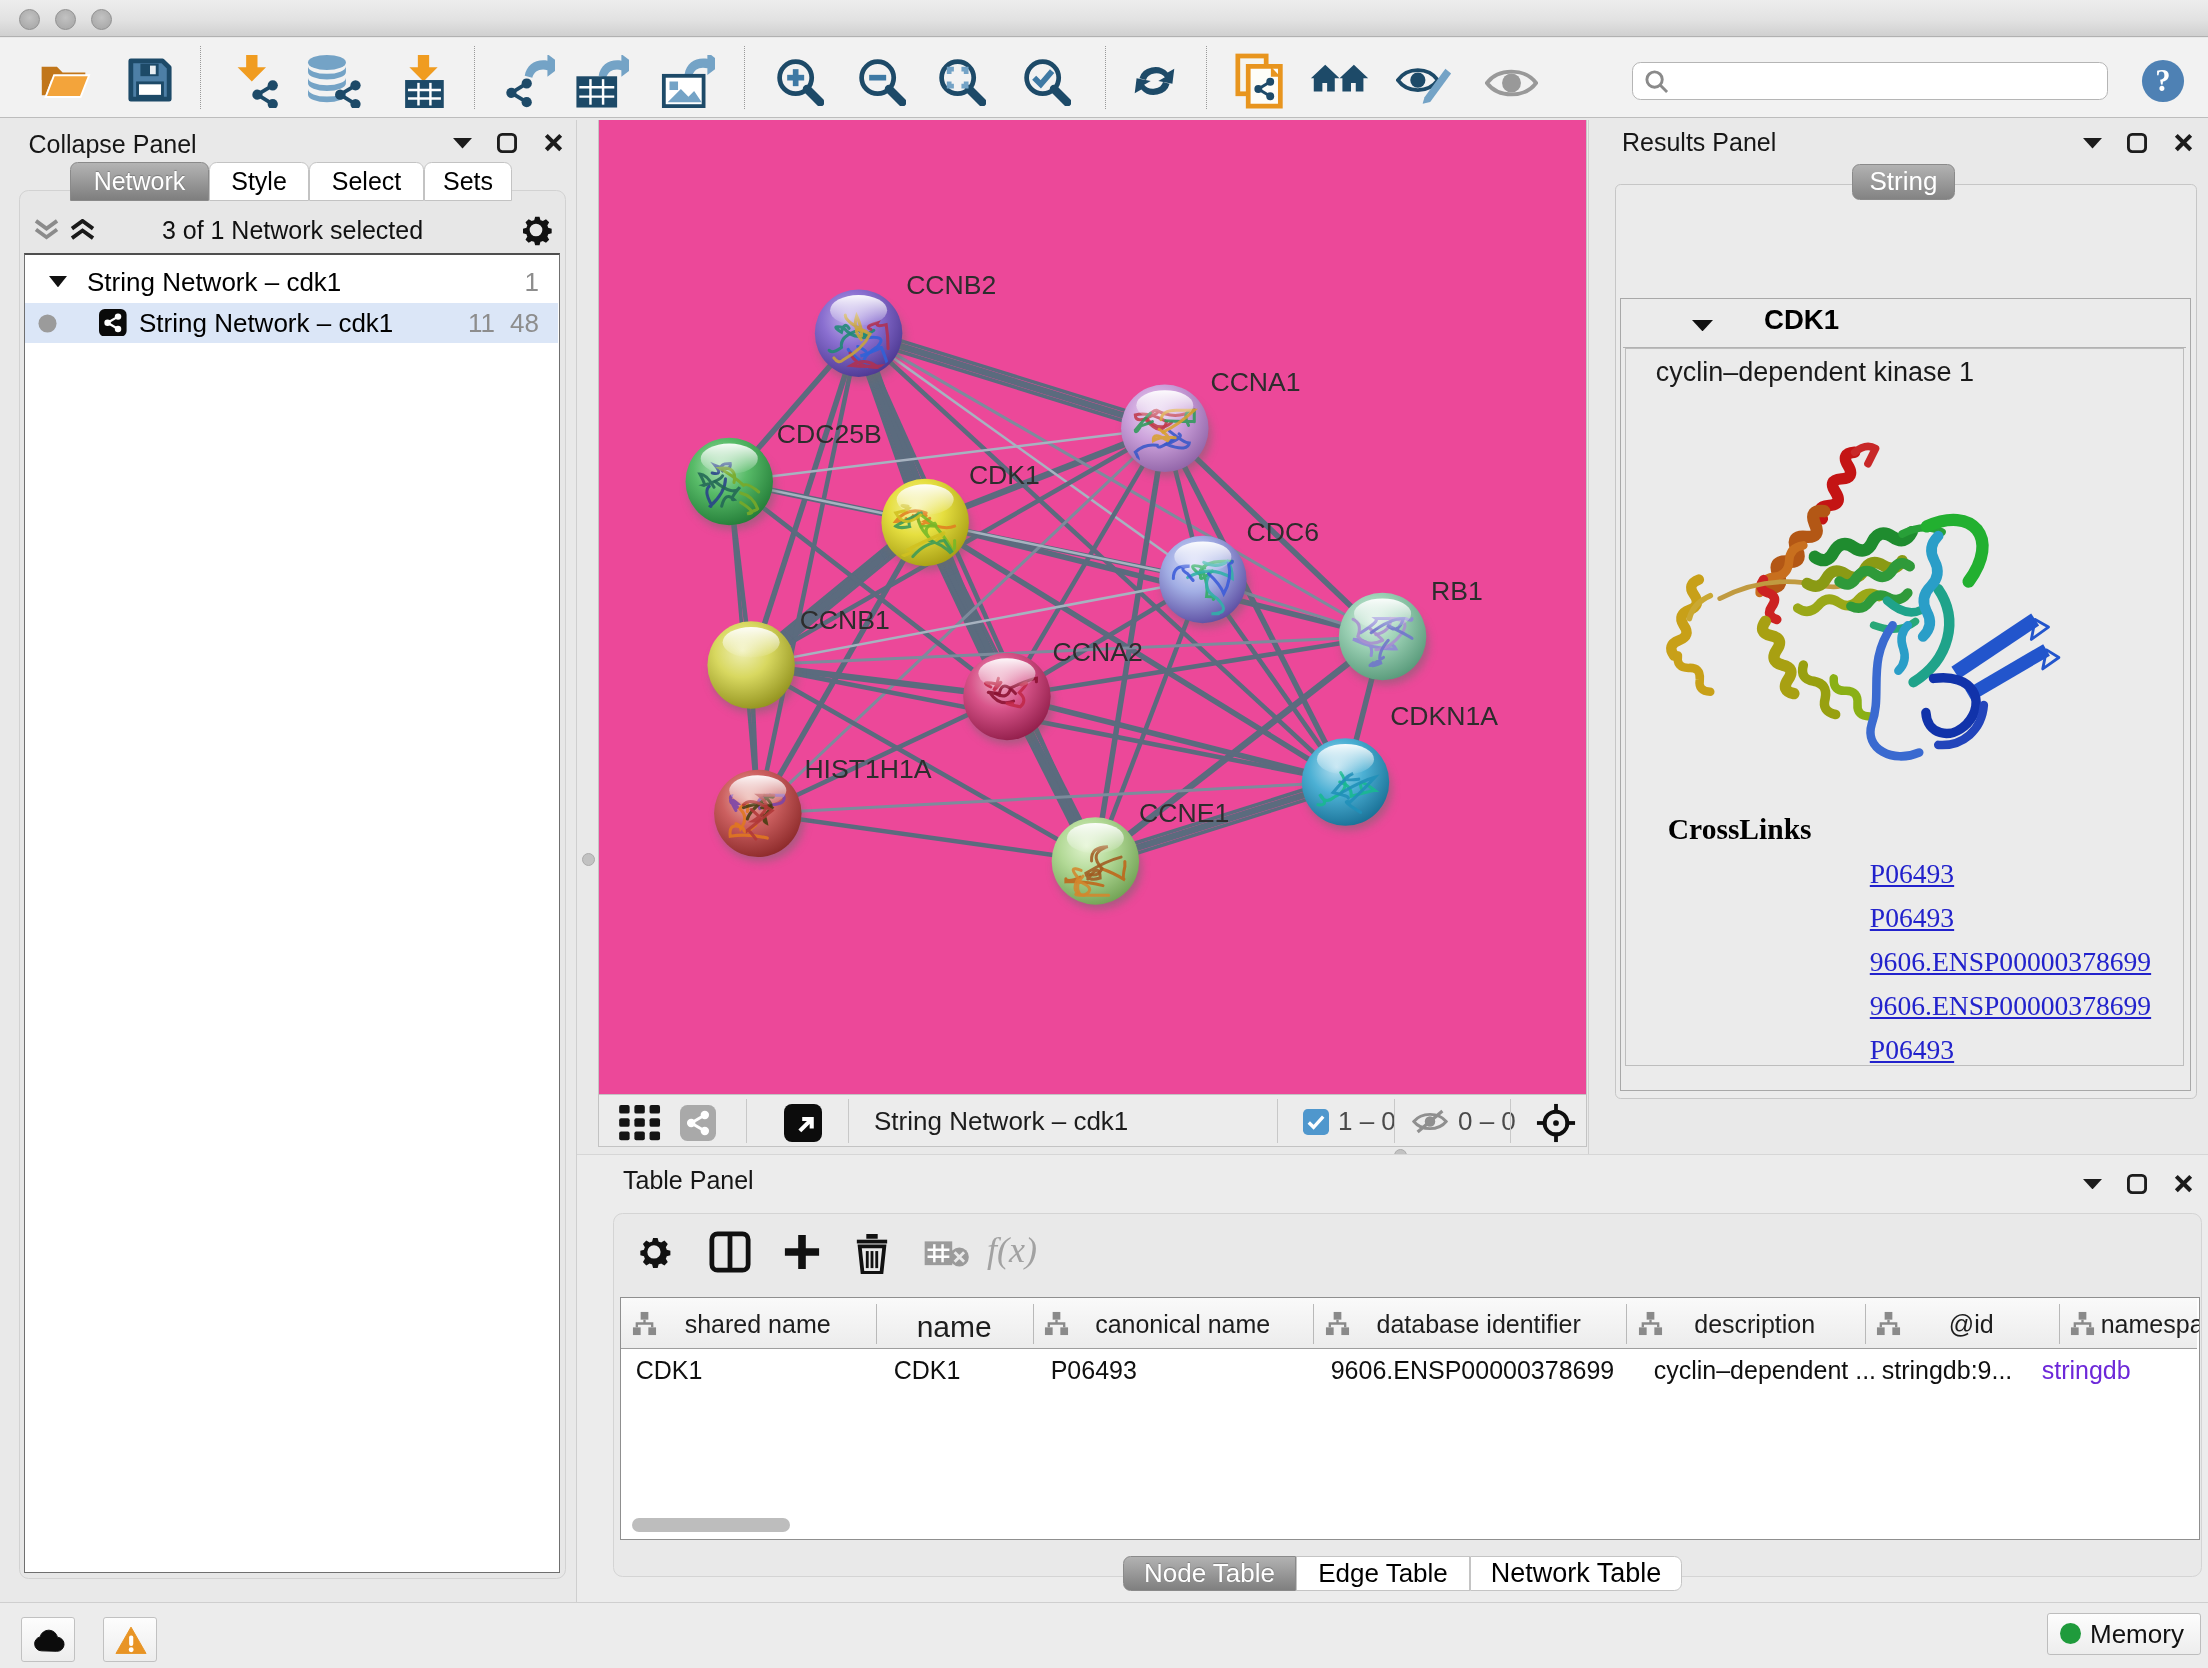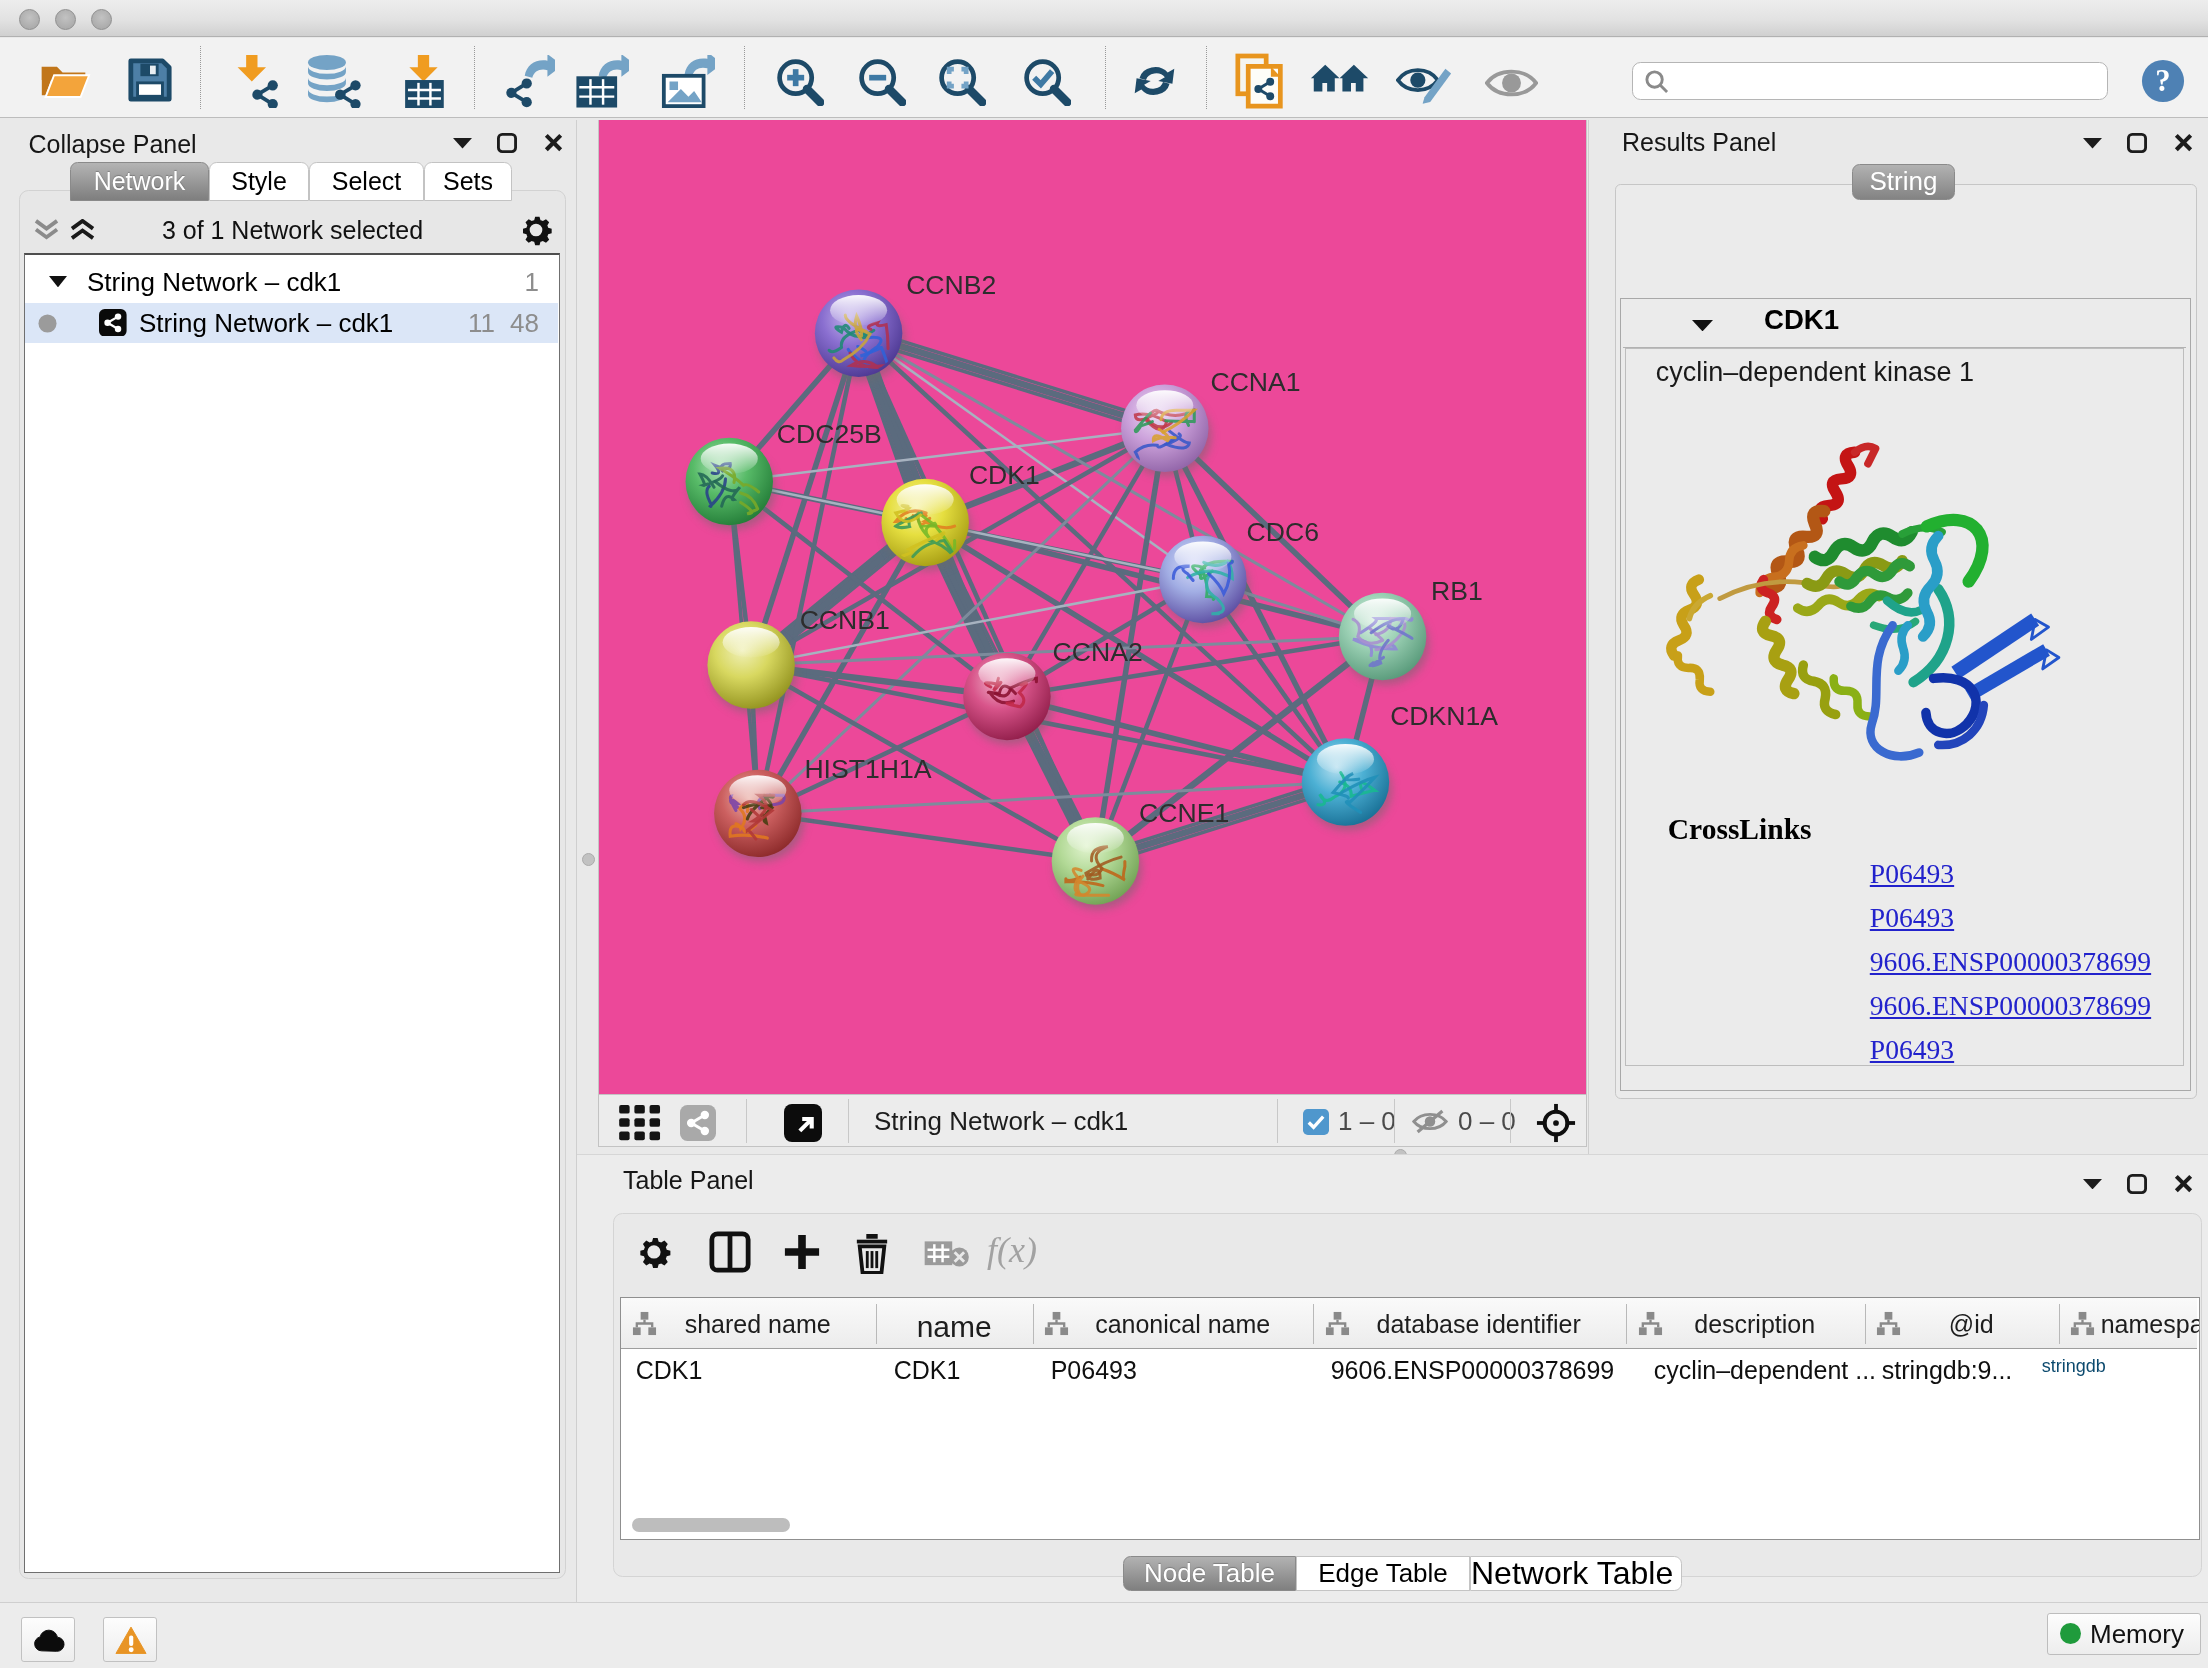--- a/index.html
+++ b/index.html
@@ -830,30 +830,30 @@
             </g>
           </svg>
 <div class="abs" style="left:1480px;top:12.4px;font-size:25px;color:#1d1d1d;white-space:nowrap;">namespace</div>
 <div class="abs" style="left:1438px;top:5.7px;width:1px;height:40px;background:#b9b9b9;"></div>
           <div class="abs" style="left:15px;top:58px;font-size:25px;color:#101010;">CDK1</div>
           <div class="abs" style="left:273px;top:58px;font-size:25px;color:#101010;">CDK1</div>
           <div class="abs" style="left:430px;top:58px;font-size:25px;color:#101010;">P06493</div>
           <div class="abs" style="left:710px;top:58px;font-size:25px;color:#101010;">9606.ENSP00000378699</div>
           <div class="abs" style="left:1033px;top:58px;font-size:25px;color:#101010;">cyclin–dependent ...</div>
           <div class="abs" style="left:1261px;top:58px;font-size:25px;color:#101010;">stringdb:9...</div>
-          <div class="abs" style="left:1421px;top:58px;font-size:18px;color:#0c4a6e;">stringdb</div>
+          <div class="abs" style="left:1421px;top:58px;font-size:25px;color:#6d28d9;">stringdb</div>
         </div>
 
       <div class="abs" style="left:11.4px;top:220px;width:158px;height:14.3px;background:#bdbdbd;border-radius:7.6px;"></div>
     </div>
   </div>
 
   <div class="abs" style="left:546px;top:401px;width:173px;height:35px;background:linear-gradient(#b2b2b2,#7f7f7f);border:1px solid #8a8a8a;border-radius:7.6px 0 0 7.6px;color:#fff;font-size:26px;text-align:center;line-height:33px;text-shadow:0 -1px 1px rgba(0,0,0,0.25);">Node Table</div>
   <div class="abs" style="left:719px;top:401px;width:174px;height:35px;background:#fff;border:1px solid #c4c4c4;font-size:26px;text-align:center;line-height:33px;">Edge Table</div>
-  <div class="abs" style="left:893px;top:401px;width:212px;height:35px;background:#fff;border:1px solid #c4c4c4;border-radius:0 7.6px 7.6px 0;font-size:32px;text-align:left;line-height:33px;">Network Table</div>
+  <div class="abs" style="left:893px;top:401px;width:212px;height:35px;background:#fff;border:1px solid #c4c4c4;border-radius:0 7.6px 7.6px 0;font-size:27px;text-align:center;line-height:33px;">Network Table</div>
 </div>
 
 <div class="abs" style="left:0;top:1602px;width:2208px;height:67px;background:#ececec;border-top:1px solid #cfcfcf;">
   <div class="abs" style="left:21px;top:14.3px;width:54px;height:45px;background:linear-gradient(#fdfdfd,#ededed);border:1px solid #c1c1c1;border-radius:2.9px;">
     <svg class="abs" style="left:10.5px;top:10.5px" width="32" height="23" viewBox="0 0 34 24">
         <path d="M9 23 a7.5 7.5 0 0 1 -1.5 -14.8 A 9.5 9.5 0 0 1 26 8.5 a6.5 6.5 0 0 1 -1 15z" fill="#0c0c0c" stroke="#0c0c0c" stroke-width="1"></path>
       </svg>
   </div>
   <div class="abs" style="left:103px;top:14.3px;width:54px;height:45px;background:linear-gradient(#fdfdfd,#ededed);border:1px solid #c1c1c1;border-radius:2.9px;">
     <svg class="abs" style="left:10.5px;top:7.6px" width="32" height="29.5" viewBox="0 0 34 31">

